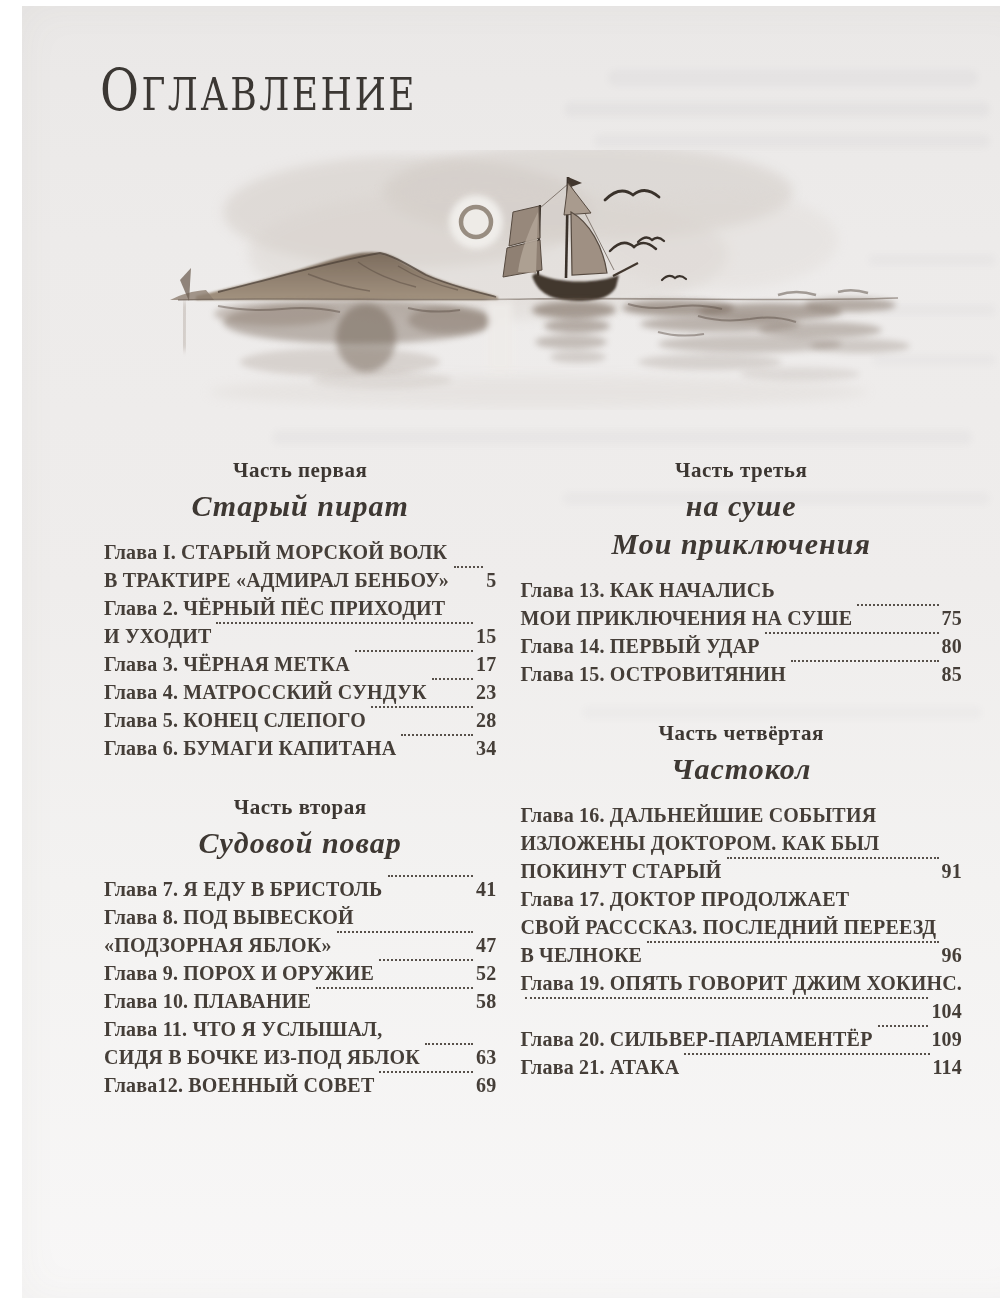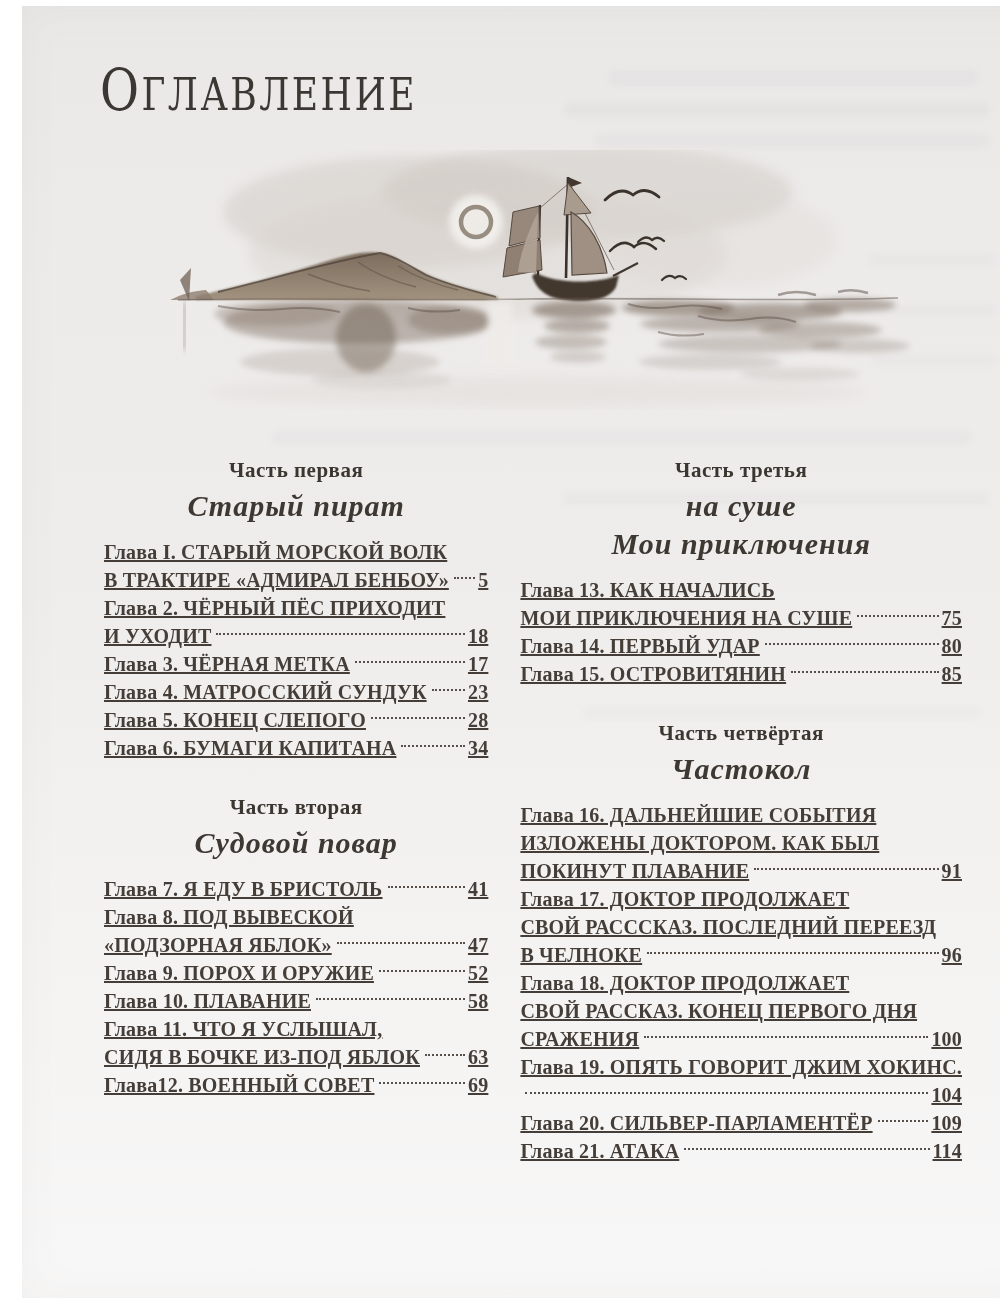--- a/index.html
+++ b/index.html
@@ -29,35 +29,35 @@
   .b3{left:572px;top:128px;width:396px;height:14px;opacity:.05;}
   .b4{left:846px;top:248px;width:128px;height:12px;opacity:.045;}
   .b5{left:856px;top:298px;width:118px;height:12px;opacity:.045;}
   .b6{left:850px;top:348px;width:124px;height:12px;opacity:.04;}
   .b7{left:250px;top:424px;width:700px;height:15px;opacity:.05;}
   .b8{left:540px;top:486px;width:428px;height:13px;opacity:.045;}
   .b9{left:560px;top:700px;width:400px;height:13px;opacity:.035;}
   
   .toc{
     position:absolute;left:82px;top:449px;width:858px;
-    display:grid;grid-template-columns:1fr 1fr;column-gap:32px;
+    display:grid;grid-template-columns:1fr 1fr;column-gap:24px;
     color:#453e38;
   }
   .section{margin-bottom:30px;}
   .part-label{
     text-align:center;font-weight:700;font-size:21px;line-height:30px;
     color:#3c3631;margin-bottom:2px;letter-spacing:.5px;
   }
   .part-title{margin-bottom:13px;color:#3e3833;}
   .pt-line{
     text-align:center;font-family:Liberation Serif, serif;font-style:italic;
     font-weight:700;font-size:30px;line-height:38px;letter-spacing:1px;
   }
   .entry{font-weight:700;font-size:20px;line-height:28px;letter-spacing:.2px;}
-  .line{display:flex;align-items:center;text-decoration:underline;}
+  .line{display:flex;align-items:flex-start;}
   .line .t{white-space:pre;}
   .leader{
     flex:1 1 auto;border-bottom:2.5px dotted #57504a;
     margin:0 3px 5px 5px;min-width:12px;
   }
   .pg{white-space:pre;}
 </style>
 </head>
 <body>
 
@@ -187,21 +187,21 @@
                 <span class="pg">5</span>
               </div>
             </div>
             <div class="entry">
               <div class="line">
                 <span class="t">Глава 2. ЧЁРНЫЙ ПЁС ПРИХОДИТ</span>
               </div>
               <div class="line">
                 <span class="t">И УХОДИТ</span>
                 <span class="leader"></span>
-                <span class="pg">18</span>
+                <span class="pg">15</span>
               </div>
             </div>
             <div class="entry">
               <div class="line">
                 <span class="t">Глава 3. ЧЁРНАЯ МЕТКА</span>
                 <span class="leader"></span>
                 <span class="pg">17</span>
               </div>
             </div>
             <div class="entry">
@@ -325,49 +325,36 @@
           </div>
           <div class="entries">
             <div class="entry">
               <div class="line">
                 <span class="t">Глава 16. ДАЛЬНЕЙШИЕ СОБЫТИЯ</span>
               </div>
               <div class="line">
                 <span class="t">ИЗЛОЖЕНЫ ДОКТОРОМ. КАК БЫЛ</span>
               </div>
               <div class="line">
-                <span class="t">ПОКИНУТ ПЛАВАНИЕ</span>
+                <span class="t">ПОКИНУТ СТАРЫЙ</span>
                 <span class="leader"></span>
                 <span class="pg">91</span>
               </div>
             </div>
             <div class="entry">
               <div class="line">
                 <span class="t">Глава 17. ДОКТОР ПРОДОЛЖАЕТ</span>
               </div>
               <div class="line">
                 <span class="t">СВОЙ РАСССКАЗ. ПОСЛЕДНИЙ ПЕРЕЕЗД</span>
               </div>
               <div class="line">
                 <span class="t">В ЧЕЛНОКЕ</span>
                 <span class="leader"></span>
                 <span class="pg">96</span>
-              </div>
-            </div>
-            <div class="entry">
-              <div class="line">
-                <span class="t">Глава 18. ДОКТОР ПРОДОЛЖАЕТ</span>
-              </div>
-              <div class="line">
-                <span class="t">СВОЙ РАССКАЗ. КОНЕЦ ПЕРВОГО ДНЯ</span>
-              </div>
-              <div class="line">
-                <span class="t">СРАЖЕНИЯ</span>
-                <span class="leader"></span>
-                <span class="pg">100</span>
               </div>
             </div>
             <div class="entry">
               <div class="line">
                 <span class="t">Глава 19. ОПЯТЬ ГОВОРИТ ДЖИМ ХОКИНС.</span>
               </div>
               <div class="line">
                 <span class="leader"></span>
                 <span class="pg">104</span>
               </div>

